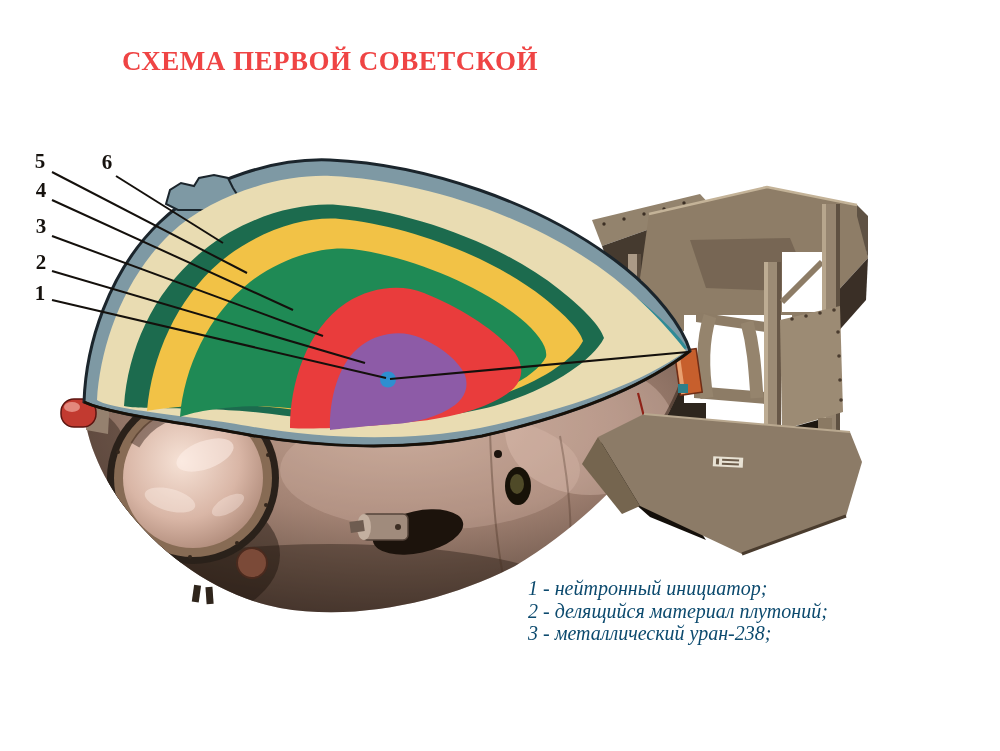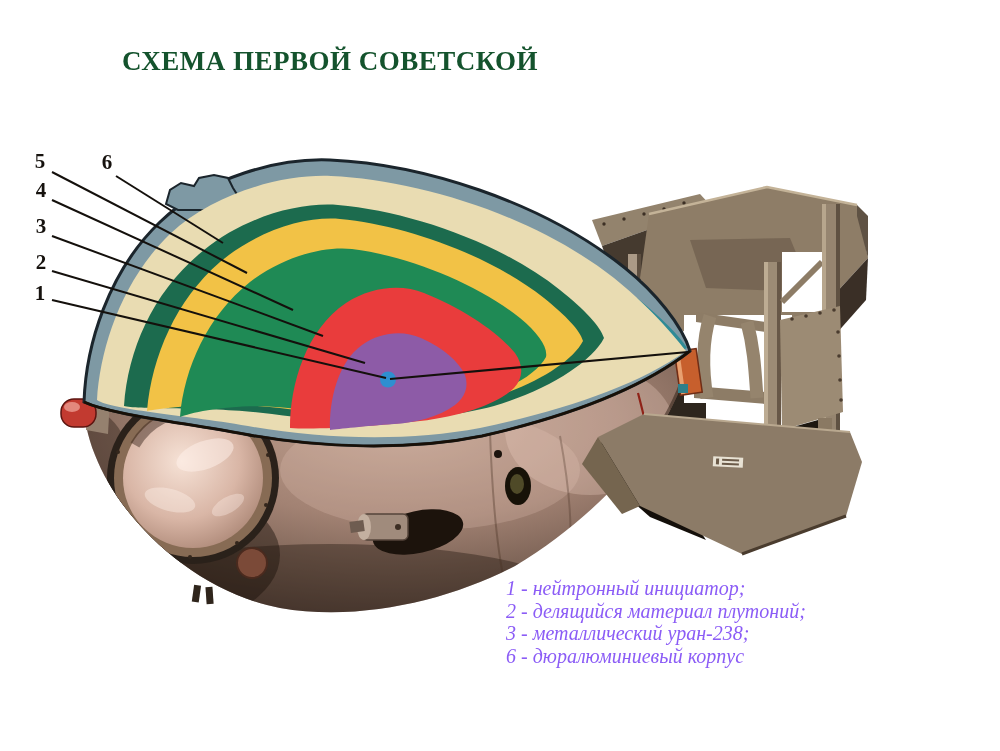--- a/index.html
+++ b/index.html
@@ -1,23 +1,23 @@
 <!DOCTYPE html>
 <html><head>
 <meta charset="utf-8">
 <style>
   html,body{margin:0;padding:0;background:#e8e8e8;}
   #stage{position:relative;width:1000px;height:751px;background:#ffffff;overflow:hidden;
          font-family:"Liberation Serif","DejaVu Serif",serif;}
   #art{position:absolute;left:0;top:0;}
   .title{position:absolute;left:100px;top:46px;width:460px;text-align:center;
-         font-weight:bold;font-size:27px;line-height:31px;color:#14532d;letter-spacing:0.5px;}
+         font-weight:bold;font-size:27px;line-height:31px;color:#ef4444;letter-spacing:0.5px;}
   .co{position:absolute;transform:translate(-50%,-50%);font-weight:bold;font-size:21px;color:#16120e;}
-  .legend{position:absolute;left:506px;top:577px;font-style:italic;font-size:20px;
-          line-height:22.5px;color:#8b5cf6;white-space:nowrap;}
+  .legend{position:absolute;left:528px;top:577px;font-style:italic;font-size:20px;
+          line-height:22.5px;color:#0c4a6e;white-space:nowrap;}
 </style>
 </head>
 <body>
 
 <div id="stage">
 
   <svg id="art" width="1000" height="751" viewBox="0 0 1000 751">
     <defs>
       <radialGradient id="bodyGrad" cx="52%" cy="28%" r="80%">
         <stop offset="0%" stop-color="#c2a392"></stop>
@@ -223,16 +223,15 @@
   <span class="co" style="left:107px;top:162px">6</span>
   <span class="co" style="left:41px;top:190px">4</span>
   <span class="co" style="left:41px;top:226px">3</span>
   <span class="co" style="left:41px;top:262px">2</span>
   <span class="co" style="left:40px;top:293px">1</span>
 
   <div class="legend">
     <div>1 - нейтронный инициатор;</div>
     <div>2 - делящийся материал плутоний;</div>
     <div>3 - металлический уран-238;</div>
-    <div>6 - дюралюминиевый корпус</div>
   </div>
 
 </div>
 
 </body></html>

